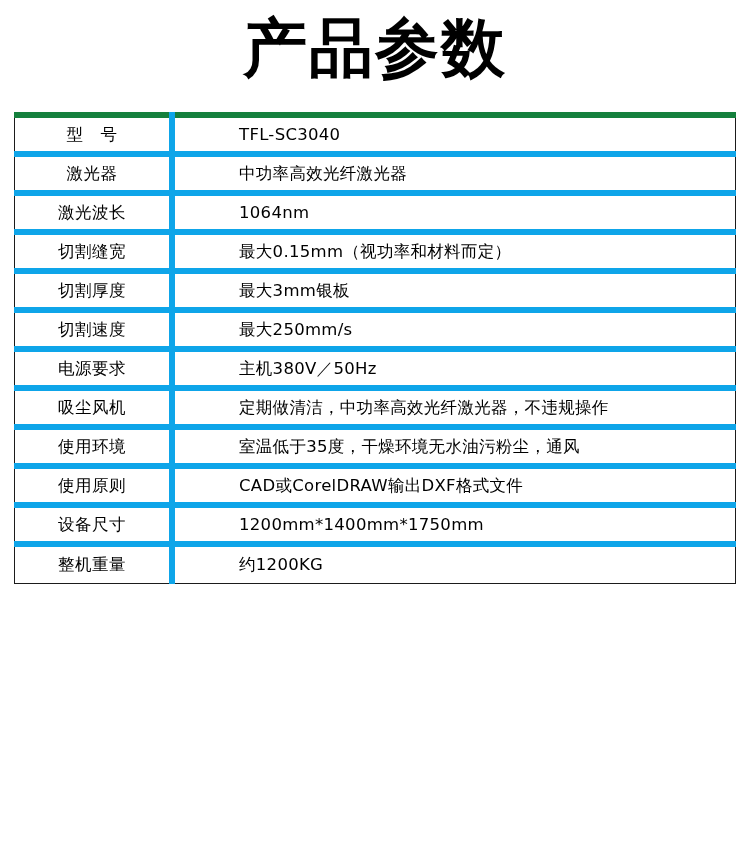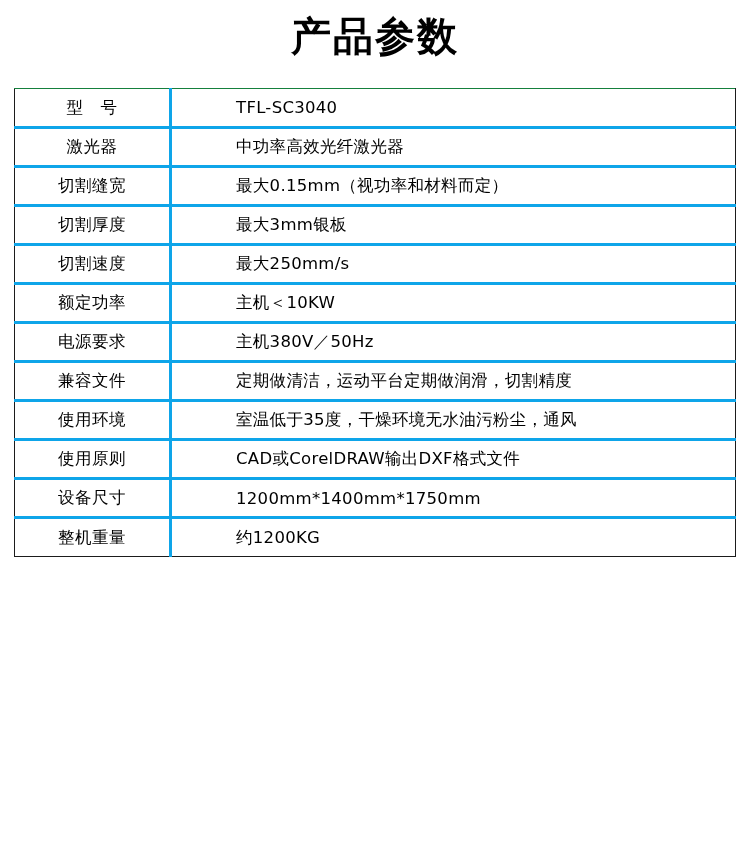--- a/index.html
+++ b/index.html
@@ -16,42 +16,42 @@
   }
   .page {
     width: 750px;
     height: 857px;
     position: relative;
     background: #ffffff;
     box-sizing: border-box;
   }
   .title {
     text-align: center;
-    font-size: 40px;
+    font-size: 64px;
     font-weight: bold;
     letter-spacing: 2px;
     line-height: 1;
     padding-top: 16px;
     padding-bottom: 10px;
     font-family: "DejaVu Sans", "Liberation Sans", sans-serif;
   }
   .table-wrap {
     margin: 22px 14px 0 14px;
   }
   table.spec {
     width: 722px;
     border-collapse: collapse;
     table-layout: fixed;
     border: 1px solid #1b1b1b;
   }
   table.spec tr {
     height: 39px;
   }
   table.spec td {
-    border: 3px solid #0ea5e9;
+    border: 6px solid #0ea5e9;
     font-size: 16.5px;
     padding: 0 0 0 0;
     vertical-align: middle;
     font-family: "DejaVu Sans", "Liberation Sans", sans-serif;
   }
   table.spec td.label {
     width: 154px;
     text-align: center;
     letter-spacing: 0.5px;
   }
@@ -59,21 +59,21 @@
     padding-left: 64px;
     text-align: left;
     letter-spacing: 0.3px;
     margin-top: 48px;
   }
   
   table.spec {
     outline: none;
   }
   table.spec tr:first-child td {
-    border-top: 1px solid #15803d;
+    border-top: 6px solid #15803d;
   }
   table.spec tr:last-child td {
     border-bottom: 1px solid #1b1b1b;
   }
   table.spec td:first-child {
     border-left: 1px solid #1b1b1b;
   }
   table.spec td:last-child {
     border-right: 1px solid #1b1b1b;
   }
@@ -90,42 +90,42 @@
       <tbody>
         <tr>
           <td class="label">型　号</td>
           <td class="value">TFL-SC3040</td>
         </tr>
         <tr>
           <td class="label">激光器</td>
           <td class="value">中功率高效光纤激光器</td>
         </tr>
         <tr>
+          <td class="label">激光波长</td>
+          <td class="value">1064nm</td>
+        </tr>
+        <tr>
           <td class="label">切割缝宽</td>
           <td class="value">最大0.15mm（视功率和材料而定）</td>
         </tr>
         <tr>
           <td class="label">切割厚度</td>
           <td class="value">最大3mm银板</td>
         </tr>
         <tr>
           <td class="label">切割速度</td>
           <td class="value">最大250mm/s</td>
         </tr>
         <tr>
-          <td class="label">额定功率</td>
-          <td class="value">主机＜10KW</td>
-        </tr>
-        <tr>
           <td class="label">电源要求</td>
           <td class="value">主机380V／50Hz</td>
         </tr>
         <tr>
-          <td class="label">兼容文件</td>
-          <td class="value">定期做清洁，运动平台定期做润滑，切割精度</td>
+          <td class="label">吸尘风机</td>
+          <td class="value">定期做清洁，中功率高效光纤激光器，不违规操作</td>
         </tr>
         <tr>
           <td class="label">使用环境</td>
           <td class="value">室温低于35度，干燥环境无水油污粉尘，通风</td>
         </tr>
         <tr>
           <td class="label">使用原则</td>
           <td class="value">CAD或CorelDRAW输出DXF格式文件</td>
         </tr>
         <tr>

